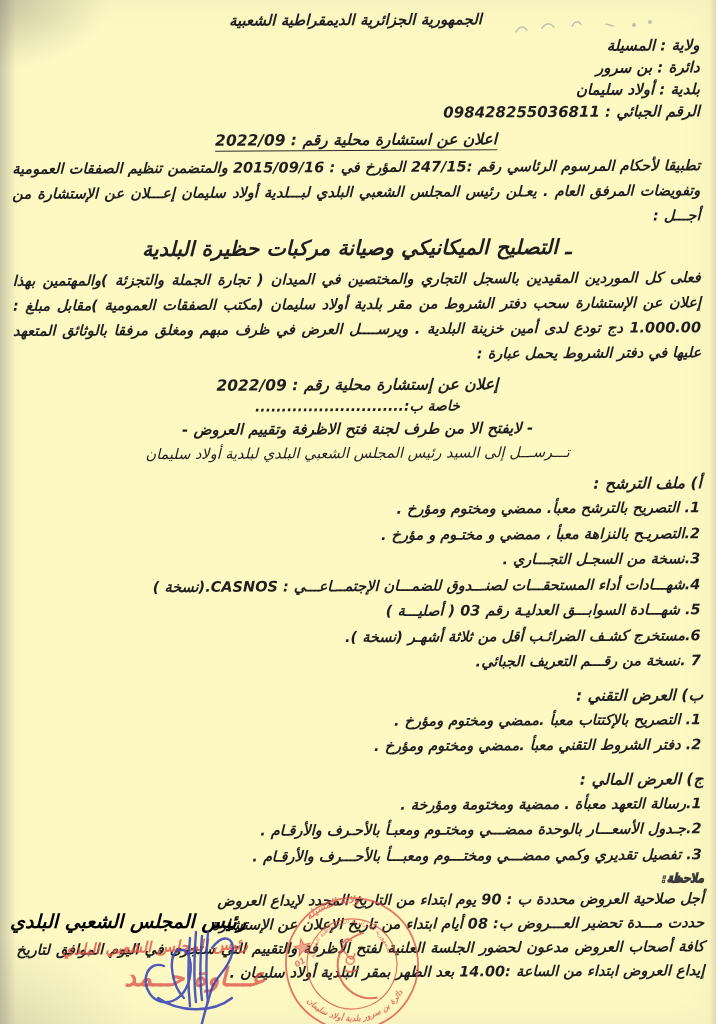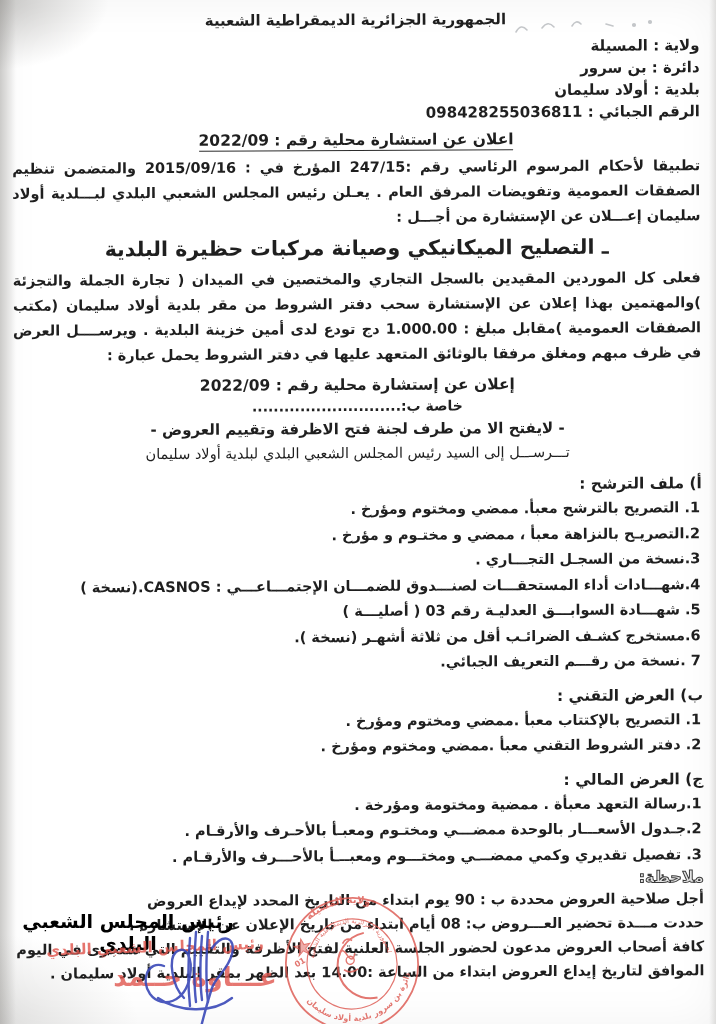--- a/index.html
+++ b/index.html
@@ -3,22 +3,23 @@
 <meta charset="utf-8">
 <style>
   html,body{margin:0;padding:0;}
   body{
     width:716px;height:1024px;
     background:#e9e8e5;
     font-family:"DejaVu Sans", sans-serif;
   }
   .page{
     position:relative;width:716px;height:1024px;
-    background:#ffffff;overflow:hidden;
+    background:#fef9c3;overflow:hidden;
     box-shadow:inset 0 0 46px rgba(0,0,0,0.05);
+    font-style:italic;
   }
   
   .edge-left{position:absolute;left:0;top:0;width:16px;height:100%;
     background:linear-gradient(to right,rgba(140,138,134,.42),rgba(140,138,134,0));}
   .edge-right{position:absolute;right:0;top:0;width:7px;height:100%;
     background:linear-gradient(to left,rgba(150,148,144,.25),rgba(150,148,144,0));}
   .corner-tl{position:absolute;left:0;top:0;width:110px;height:70px;
     background:radial-gradient(ellipse at top left,rgba(120,118,114,.38),transparent 70%);}
   .corner-bl{position:absolute;left:0;bottom:0;width:140px;height:90px;
     background:radial-gradient(ellipse at bottom left,rgba(130,128,124,.22),transparent 70%);}
@@ -33,21 +34,21 @@
   .main-heading{text-align:center;margin-top:5px;line-height:22px;}
   .main-heading span{font-weight:bold;font-size:15.5px;border-bottom:1.7px solid #2c2c2c;padding-bottom:1px;}
   .para{font-size:14.5px;font-weight:bold;line-height:25px;text-align:justify;margin:4px 0 0 0;}
   .subject{text-align:center;font-weight:bold;font-size:20.5px;line-height:30px;margin:3px 0 1px 0;}
   .env1{text-align:center;font-weight:bold;font-size:15.5px;margin-top:7px;line-height:22px;}
   .env2{text-align:center;font-weight:bold;font-size:14px;line-height:20px;}
   .env3{text-align:center;font-weight:bold;font-size:15px;line-height:22px;margin-top:2px;}
   .env4{text-align:center;font-size:14.5px;line-height:22px;margin-top:2px;}
   .sec-title{font-weight:bold;font-size:15.5px;line-height:24px;margin-top:9px;}
   .item{font-weight:bold;font-size:14.5px;line-height:25.5px;padding-right:2px;}
-  .note-label{margin-top:0;font-size:16px;font-weight:bold;display:inline-block;
+  .note-label{margin-top:0;font-size:12px;font-weight:bold;display:inline-block;
     color:rgba(40,40,40,0.12);-webkit-text-stroke:1px #3a3a3a;}
   .note{font-weight:bold;font-size:14.5px;line-height:24px;}
   .note.justify{text-align:justify;}
 
   
   .sig-date{position:absolute;left:30px;top:888px;font-weight:bold;font-size:14.5px;direction:rtl;}
   .sig-title{position:absolute;left:2px;top:910px;width:252px;text-align:center;font-weight:bold;font-size:19px;}
   .stamp-title{position:absolute;left:44px;top:938px;width:222px;text-align:center;
     color:#e0564e;font-weight:bold;font-size:15px;transform:rotate(-1.8deg);opacity:.82;direction:rtl;}
   .stamp-name{position:absolute;left:52px;top:962px;width:286px;text-align:center;

